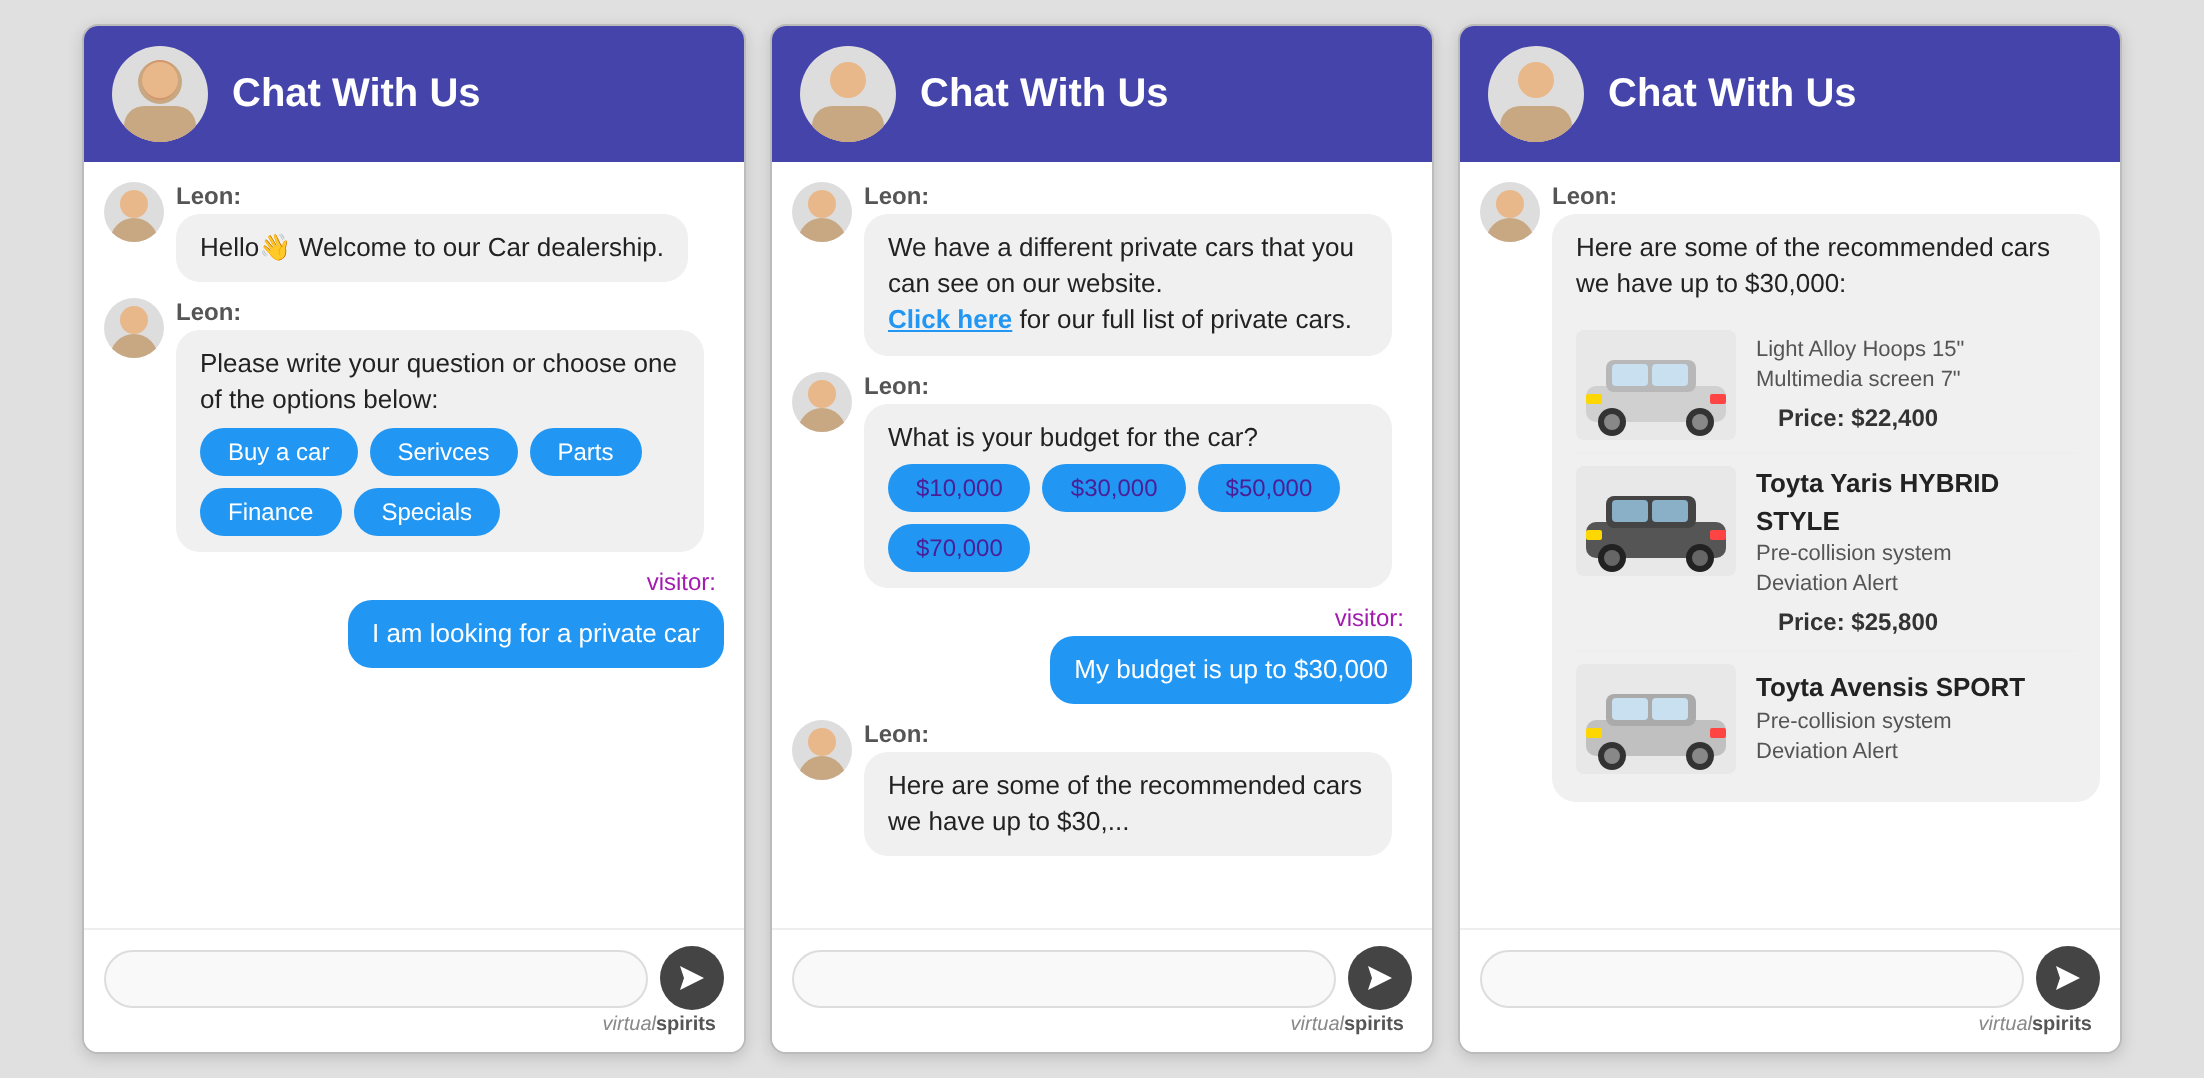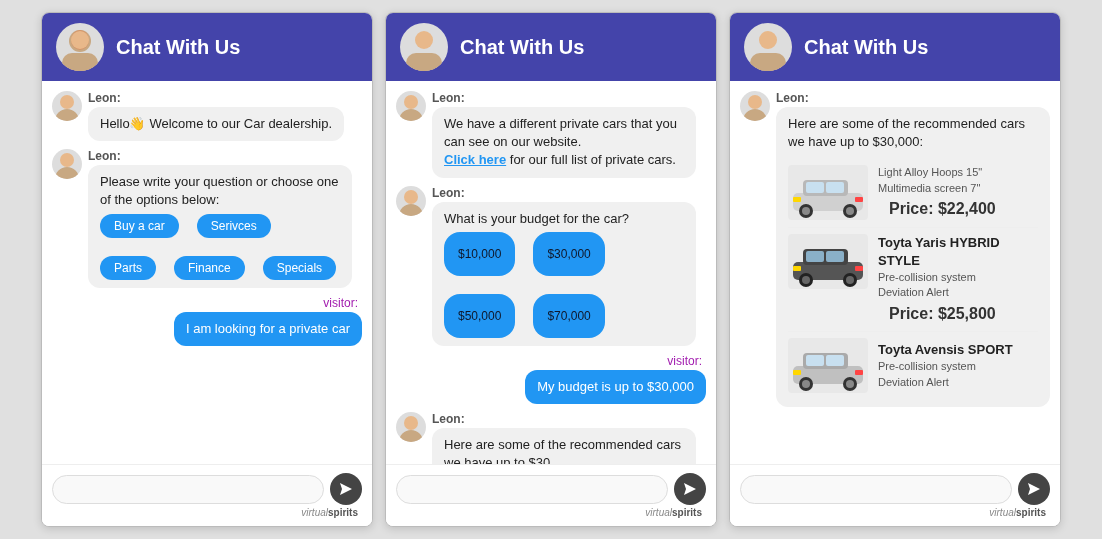--- a/index.html
+++ b/index.html
@@ -103,38 +103,38 @@
     .visitor-label {
       font-size: 12px;
       color: #a21caf;
       margin-bottom: 2px;
       text-align: right;
       padding-right: 4px;
     }
     .options-row {
       display: flex;
       flex-wrap: wrap;
-      gap: 18px;
+      gap: 6px;
       margin-top: 4px;
     }
     .option-btn {
       background: #2196f3;
       color: #fff;
       border: none;
       border-radius: 16px;
       padding: 5px 14px;
       font-size: 12px;
       cursor: pointer;
     }
     .budget-btn {
       background: #2196f3;
-      color: #0f172a;
+      color: #4c1d95;
       border: none;
       border-radius: 16px;
-      padding: 15px 14px;
+      padding: 5px 14px;
       font-size: 12px;
       cursor: pointer;
     }
     .chat-footer {
       border-top: 1px solid #eee;
       display: flex;
       align-items: center;
       padding: 8px 10px;
       background: #fff;
       flex-shrink: 0;
@@ -194,21 +194,21 @@
       background: #e8e8e8;
       border-radius: 4px;
       overflow: hidden;
       display: flex;
       align-items: center;
       justify-content: center;
     }
     .car-info { display: flex; flex-direction: column; justify-content: center; }
     .car-name { font-size: 13px; font-weight: bold; color: #222; }
     .car-detail { font-size: 11px; color: #555; }
-    .car-price { font-size: 16px; color: #333; font-weight: bold; margin-top: 2px; padding-left: 11px; }
+    .car-price { font-size: 12px; color: #333; font-weight: bold; margin-top: 2px; padding-left: 11px; }
     
     .person-svg { width: 100%; height: 100%; }
 
     
     .chat-body { scrollbar-width: thin; scrollbar-color: #ccc #fff; }
   </style>
 </head>
 <body>
 
 <div class="chat-widgets">

